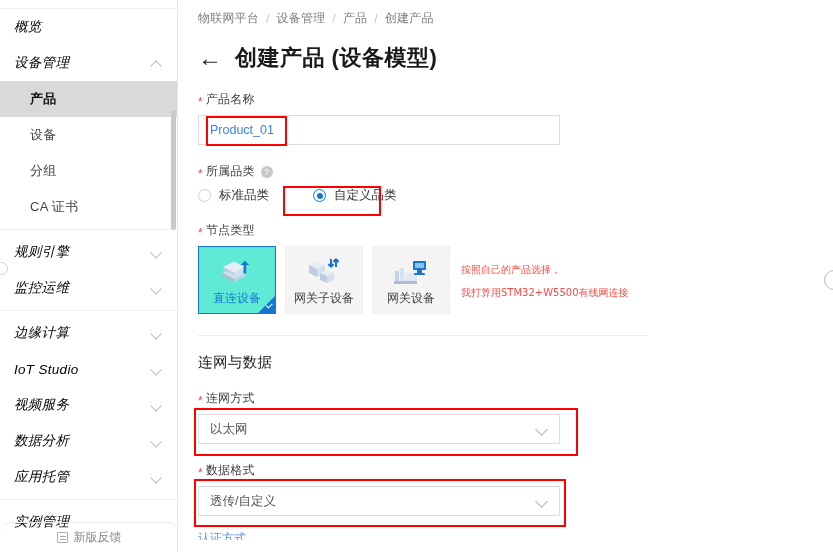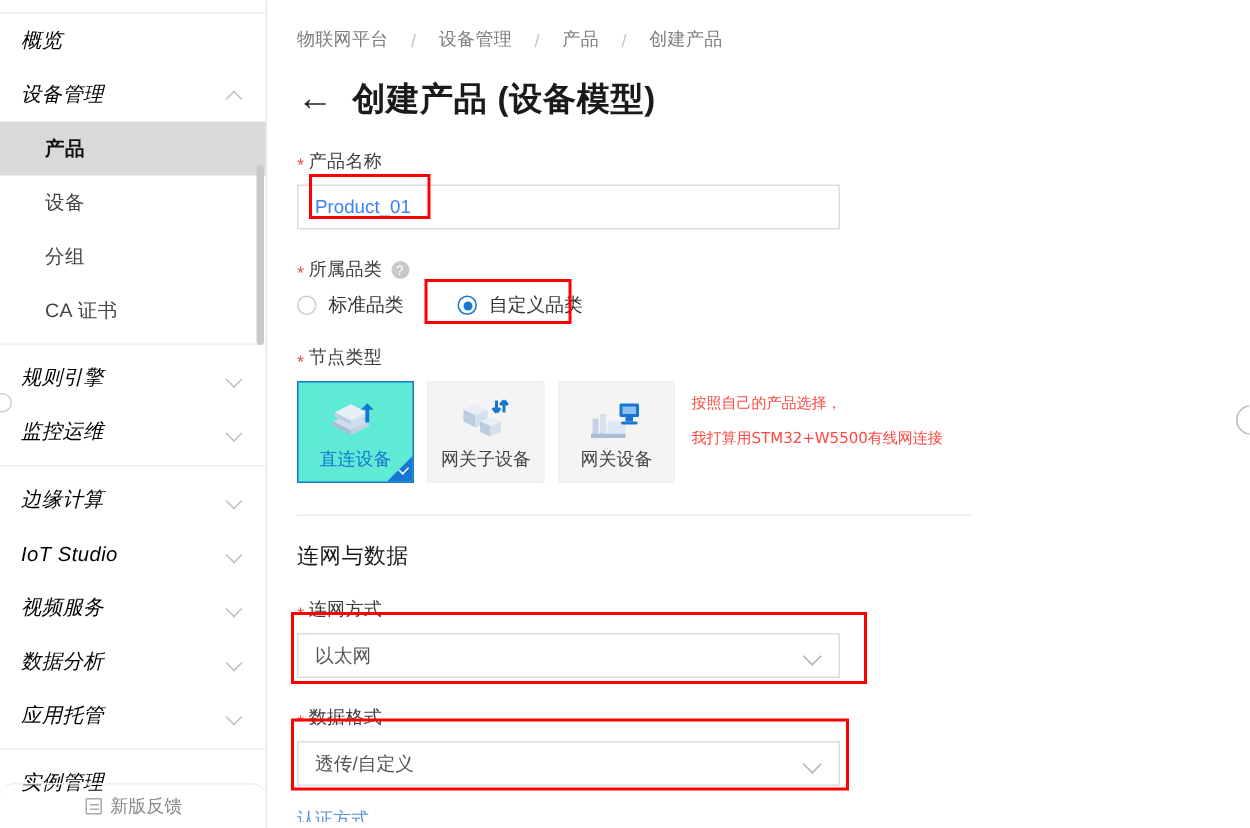--- a/index.html
+++ b/index.html
@@ -86,25 +86,25 @@
 
   
   .main {
     flex: 1;
     height: 552px;
     position: relative;
     overflow: hidden;
     padding-left: 20px;
   }
   .breadcrumb {
-    padding-top: 18px;
+    padding-top: 10px;
     font-size: 12px;
     color: #808080;
     display: flex; align-items: center;
-    gap: 8px;
+    gap: 0;
     letter-spacing: .2px;
   }
   .bc-item { color: #7d7d7d; }
   .bc-item.last { color: #7d7d7d; text-align: center; }
   .bc-sep { color: #c5c5c5; padding: 0 7px; }
 
   .page-title-row {
     display: flex; align-items: center;
     margin-top: 16px;
     gap: 13px;
@@ -138,21 +138,21 @@
     border: 1px solid #dcdcdc;
     background: #fff;
     font-size: 12.5px;
     color: #3b82f6;
     padding: 0 11px;
     font-family: inherit;
     outline: none;
   }
 
   
-  .radio-row { display: flex; gap: 0; }
+  .radio-row { display: flex; gap: 8px; }
   .radio-opt {
     display: flex; align-items: center; gap: 8px;
     font-size: 12.5px; color: #333;
     cursor: pointer;
     padding-right: 22px;
   }
   .radio-opt.second { padding-left: 14px; }
   .rdo {
     width: 13px; height: 13px; border-radius: 50%;
     border: 1px solid #cfcfcf; background: #fff;

